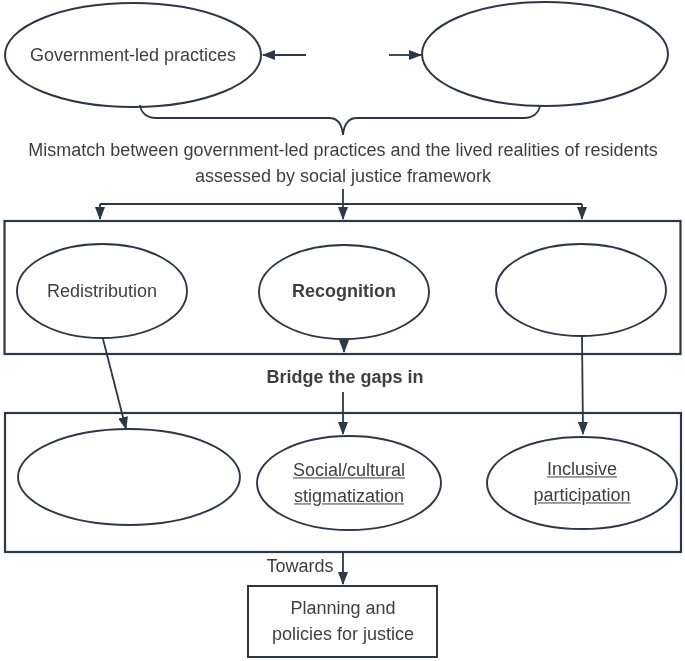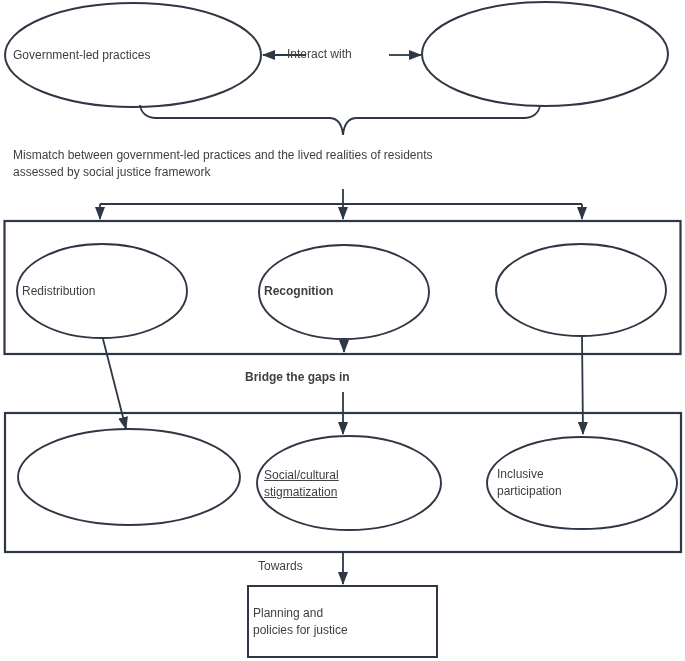--- a/index.html
+++ b/index.html
@@ -8,22 +8,23 @@
     width:685px;height:661px;
     background:#ffffff;
     font-family:"Liberation Sans","DejaVu Sans",sans-serif;
     color:#3f3f3f;
     overflow:hidden;
   }
   .canvas svg{position:absolute;left:0;top:0;}
   .lbl{
     position:absolute;
     transform:translate(-50%,-50%);
+    text-align:center;
     white-space:pre-line;
-    font-size:12px;
+    font-size:18px;
     line-height:1.42;
     color:#3f3f3f;
   }
   .lbl.wide{width:660px;}
 </style>
 </head>
 <body>
 
 <div class="canvas">
 
@@ -63,31 +64,30 @@
     <line x1="343" y1="392" x2="343" y2="434" stroke="#2e3744" stroke-width="1.8" marker-end="url(#arrow)"></line>
 
     <ellipse cx="129" cy="477" rx="111" ry="48" fill="#ffffff" stroke="#2e3744" stroke-width="1.9"></ellipse>
     <ellipse cx="349" cy="483" rx="92" ry="47" fill="#ffffff" stroke="#2e3744" stroke-width="1.9"></ellipse>
     <ellipse cx="582" cy="483" rx="95" ry="46" fill="#ffffff" stroke="#2e3744" stroke-width="1.9"></ellipse>
 
     <line x1="343" y1="553" x2="343" y2="584" stroke="#2e3744" stroke-width="1.8" marker-end="url(#arrow)"></line>
   </svg>
 
   <div class="lbl" style="left:133px;top:56px;width:240px;">Government-led practices</div>
-  <div class="lbl" style="left:347px;top:55px;width:120px;">Interact with</div>
   <div class="lbl" style="left:102px;top:292px;width:160px;">Redistribution</div>
 
   <div class="lbl wide" style="left:343px;top:164px;">Mismatch between government-led practices and the lived realities of residents
 assessed by social justice framework</div>
   <div class="lbl" style="left:344px;top:292px;width:160px;font-weight:bold;">Recognition</div>
 
   <div class="lbl" style="left:345px;top:378px;width:200px;font-weight:bold;">Bridge the gaps in</div>
 
   <div class="lbl" style="left:349px;top:484px;width:170px;text-decoration:underline;">Social/cultural
 stigmatization</div>
-  <div class="lbl" style="left:582px;top:483px;width:170px;">Inclusive
+  <div class="lbl" style="left:582px;top:483px;width:170px;text-decoration:underline;">Inclusive
 participation</div>
 
-  <div class="lbl" style="left:313px;top:567px;width:110px;">Towards</div>
+  <div class="lbl" style="left:300px;top:567px;width:110px;">Towards</div>
   <div class="lbl" style="left:343px;top:622px;width:180px;">Planning and
 policies for justice</div>
 
 </div>
 
 </body></html>

